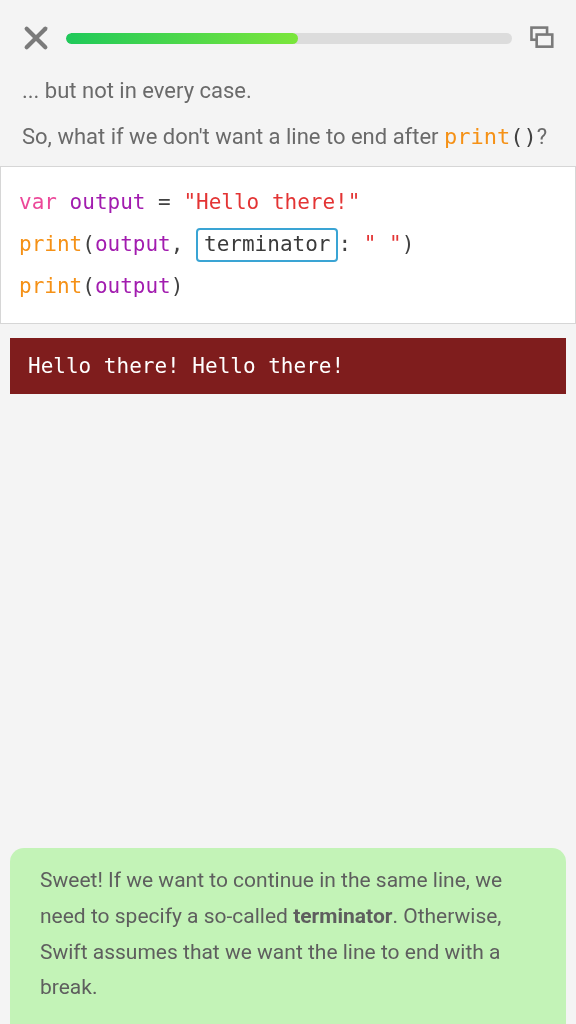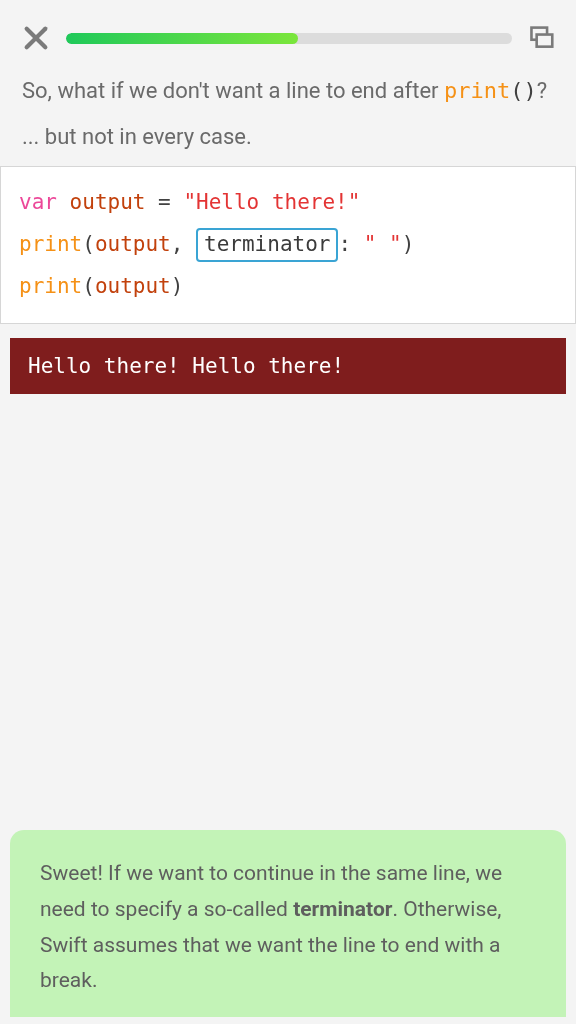--- a/index.html
+++ b/index.html
@@ -55,21 +55,21 @@
     margin-top: 10px;
     background: #ffffff;
     border: 1px solid #d6d6d6;
     padding: 14px 18px 16px 18px;
     font-family: "SFMono-Regular", Menlo, Consolas, monospace;
     font-size: 21px;
     line-height: 2.0;
     white-space: pre;
   }
   .tok-kw  { color: #ec4899; }
-  .tok-id  { color: #c2410c; }
+  .tok-id  { color: #a21caf; }
   .tok-op  { color: #414141; }
   .tok-str { color: #e33434; }
   .tok-fn  { color: #f59116; }
   .blank-box {
     border: 2px solid #3aa4d4;
     border-radius: 4px;
     padding: 0px 6px 0px 6px;
     color: #3b3b3b;
     display: inline-block;
     line-height: 1.4;
@@ -81,24 +81,24 @@
     color: #ffffff;
     font-family: "SFMono-Regular", Menlo, Consolas, monospace;
     font-size: 21px;
     padding: 16px 18px;
     margin-left: 10px;
     margin-right: 10px;
   }
 
   .feedback-card {
     position: absolute;
-    left: 10px; right: 10px; bottom: 7px;
+    left: 10px; right: 10px; bottom: 0;
     background: #c3f3b7;
     border-radius: 14px 14px 0 0;
-    padding: 26px 30px 18px 30px;
+    padding: 15px 30px 18px 30px;
   }
   .feedback-card .msg {
     font-size: 21px;
     line-height: 1.7;
     color: #5e5e5e;
   }
   .feedback-card .msg b { color: #5e5e5e; font-weight: 700; }
   .feedback-card .cta {
     margin-top: 18px;
     text-align: center;
@@ -123,24 +123,24 @@
   </div>
   <div class="feedback-icon">
     <svg viewBox="0 0 30 30" width="26" height="26">
       <rect x="4" y="3" width="18" height="14"></rect>
       <rect x="10" y="11" width="18" height="14" fill="#f4f4f4"></rect>
     </svg>
   </div>
 </div>
 
 <div class="lesson-text">
+  <p>... but not in every case.</p>
   <p>
     <span>So, what if we don't want a line to end after </span><span class="inline-code">print</span><span class="inline-punc">()</span><span>?</span>
   </p>
-  <p>... but not in every case.</p>
 </div>
 
 <div class="code-block"><span class="tok-kw">var</span> <span class="tok-id">output</span><span class="tok-op"> = </span><span class="tok-str">"Hello there!"</span>
 <span class="tok-fn">print</span><span class="tok-op">(</span><span class="tok-id">output</span><span class="tok-op">, </span><span class="blank-box">terminator</span><span class="tok-op">:</span><span> </span><span class="tok-str">" "</span><span class="tok-op">)</span>
 <span class="tok-fn">print</span><span class="tok-op">(</span><span class="tok-id">output</span><span class="tok-op">)</span></div>
 
 <div class="output-block">Hello there! Hello there!</div>
 
 <div class="feedback-card">
   <div class="msg">

